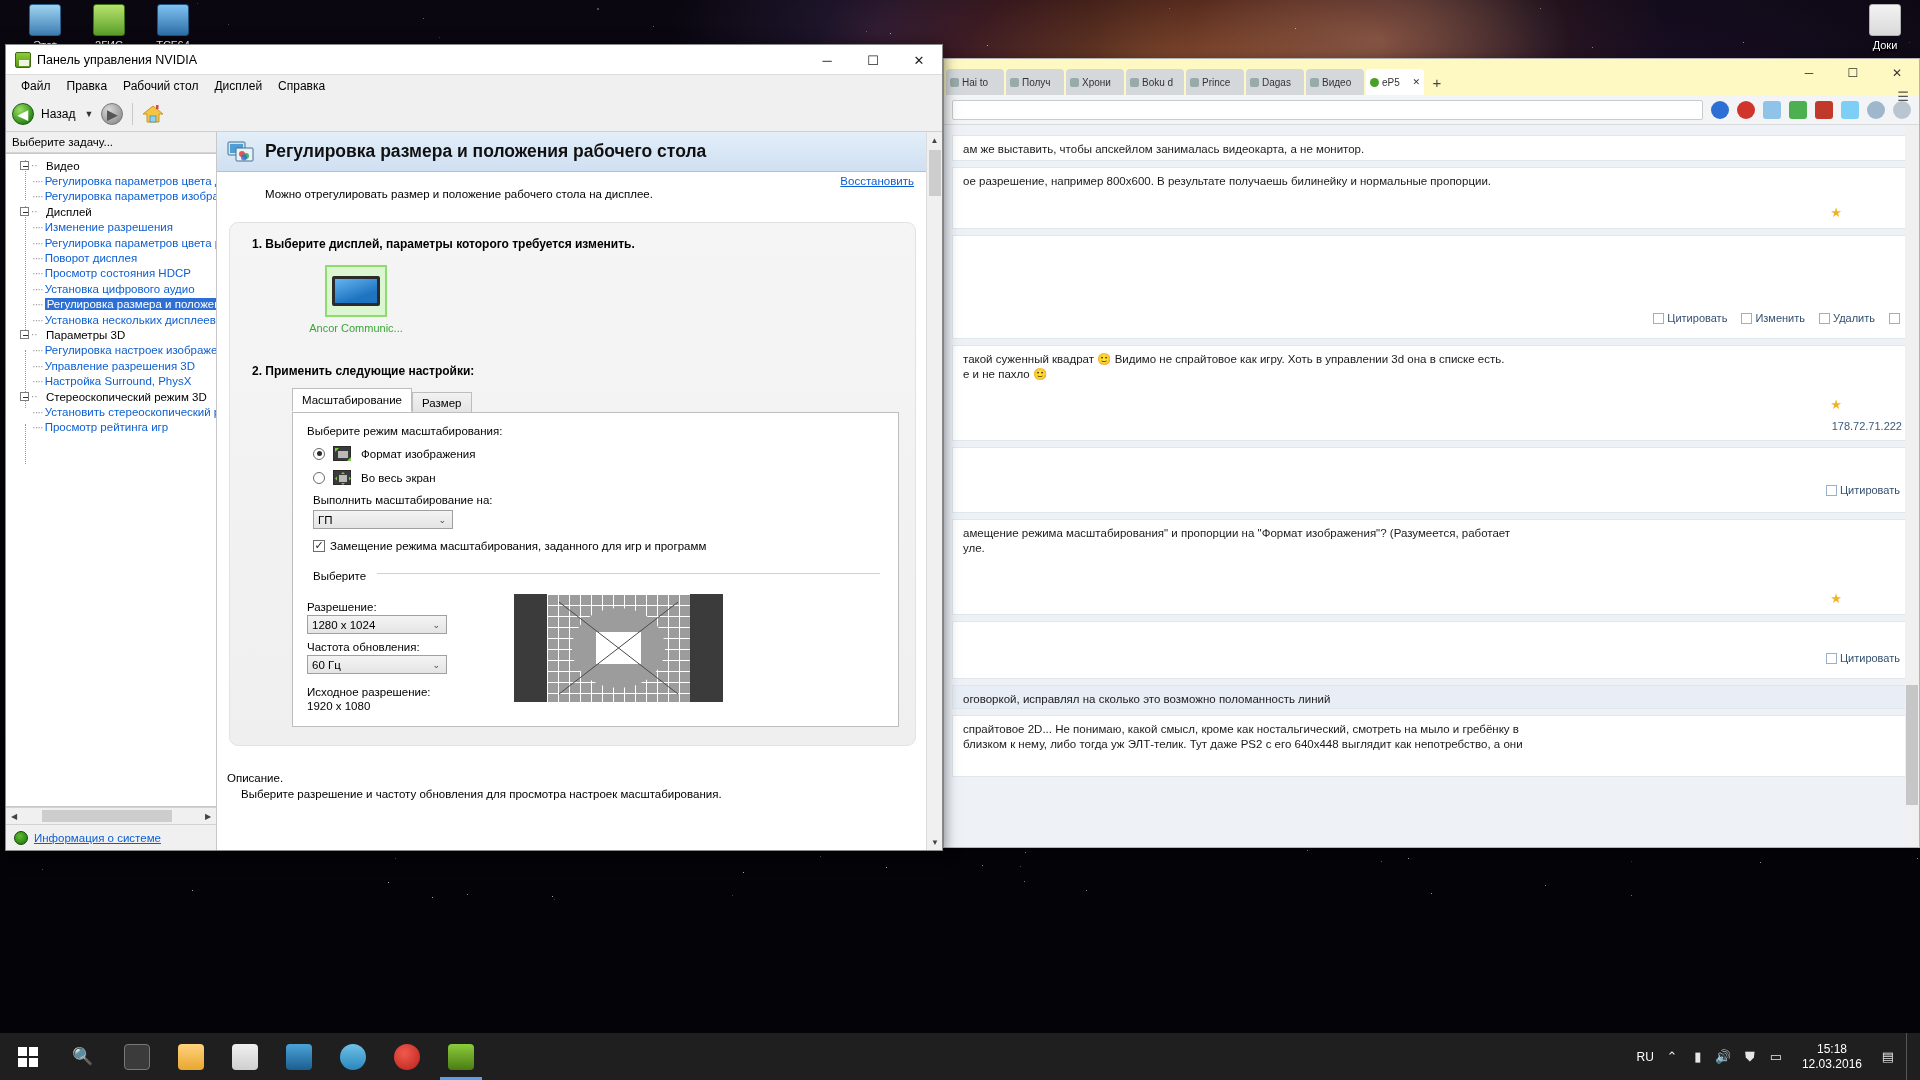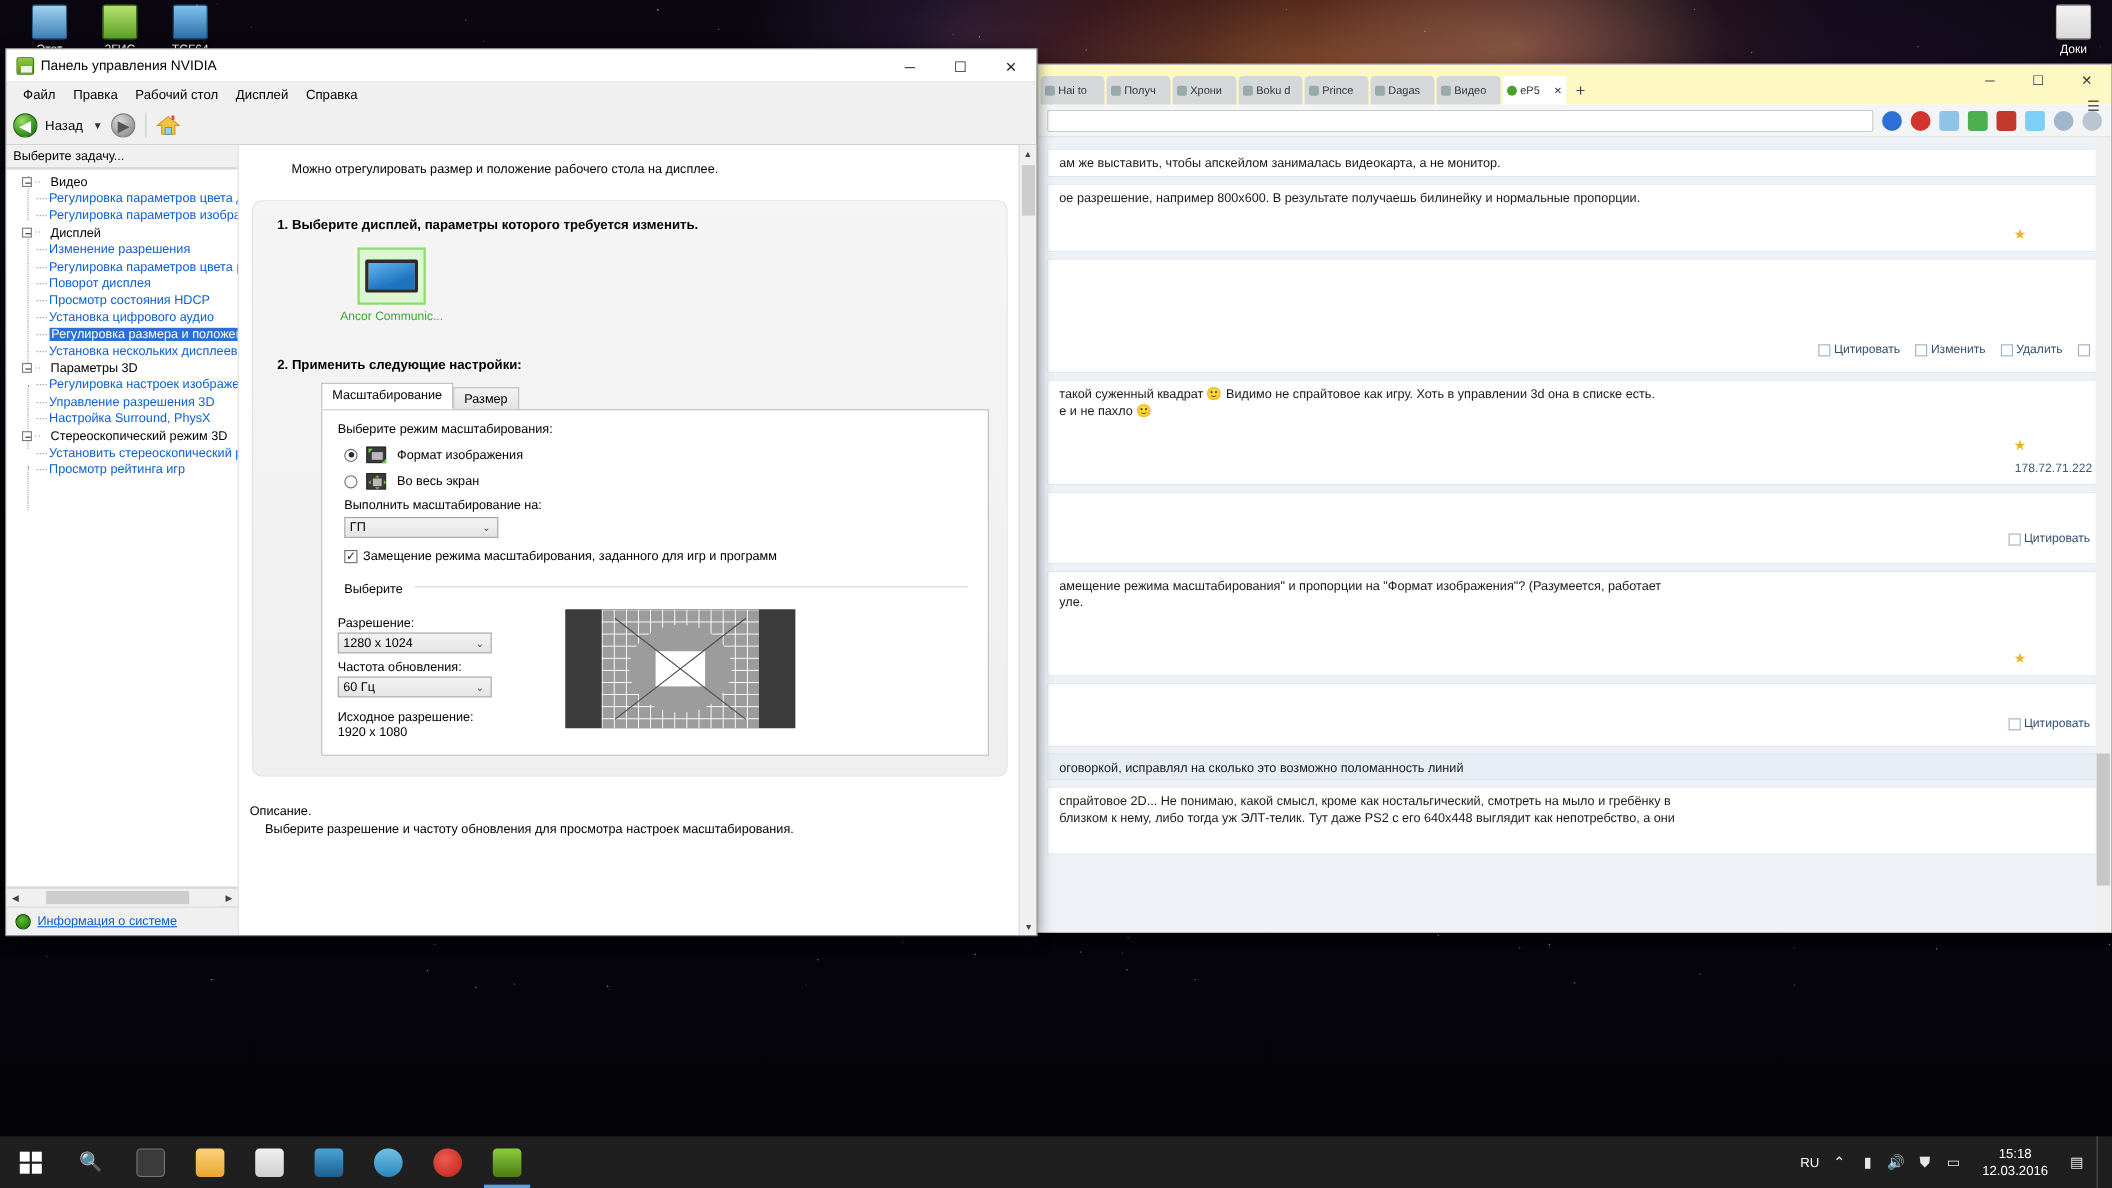--- a/index.html
+++ b/index.html
@@ -946,20 +946,34 @@
 
       <div id="nv-status">
         <span class="sico"></span>
         <a href="#">Информация о системе</a>
       </div>
     </div>
 
     <div id="nv-right">
       <div id="content-scrollarea">
 
+        <div id="page-header">
+          <span class="hicon">
+            <svg width="28" height="24" viewBox="0 0 28 24">
+              <rect x="1" y="2" width="17" height="13" rx="1" fill="#cfe6f7" stroke="#4b6e8c"></rect>
+              <rect x="3" y="4" width="13" height="9" fill="#4d9fd6"></rect>
+              <rect x="9" y="8" width="17" height="13" rx="1" fill="#e8f2fa" stroke="#4b6e8c"></rect>
+              <circle cx="15" cy="14" r="3" fill="#e03a3a" opacity=".85"></circle>
+              <circle cx="19" cy="16" r="3" fill="#2faa45" opacity=".85"></circle>
+              <circle cx="17" cy="17.5" r="3" fill="#2e6fd4" opacity=".8"></circle>
+            </svg>
+          </span>
+          <h1>Регулировка размера и положения рабочего стола</h1>
+          <a id="restore-link" href="#">Восстановить</a>
+        </div>
 
         <div id="page-intro">Можно отрегулировать размер и положение рабочего стола на дисплее.</div>
 
         <div class="panel">
           <div class="step-title">1. Выберите дисплей, параметры которого требуется изменить.</div>
 
           <div class="display-pick">
             <div class="mon-thumb">
               <div class="mon-screen"></div>
             </div>

